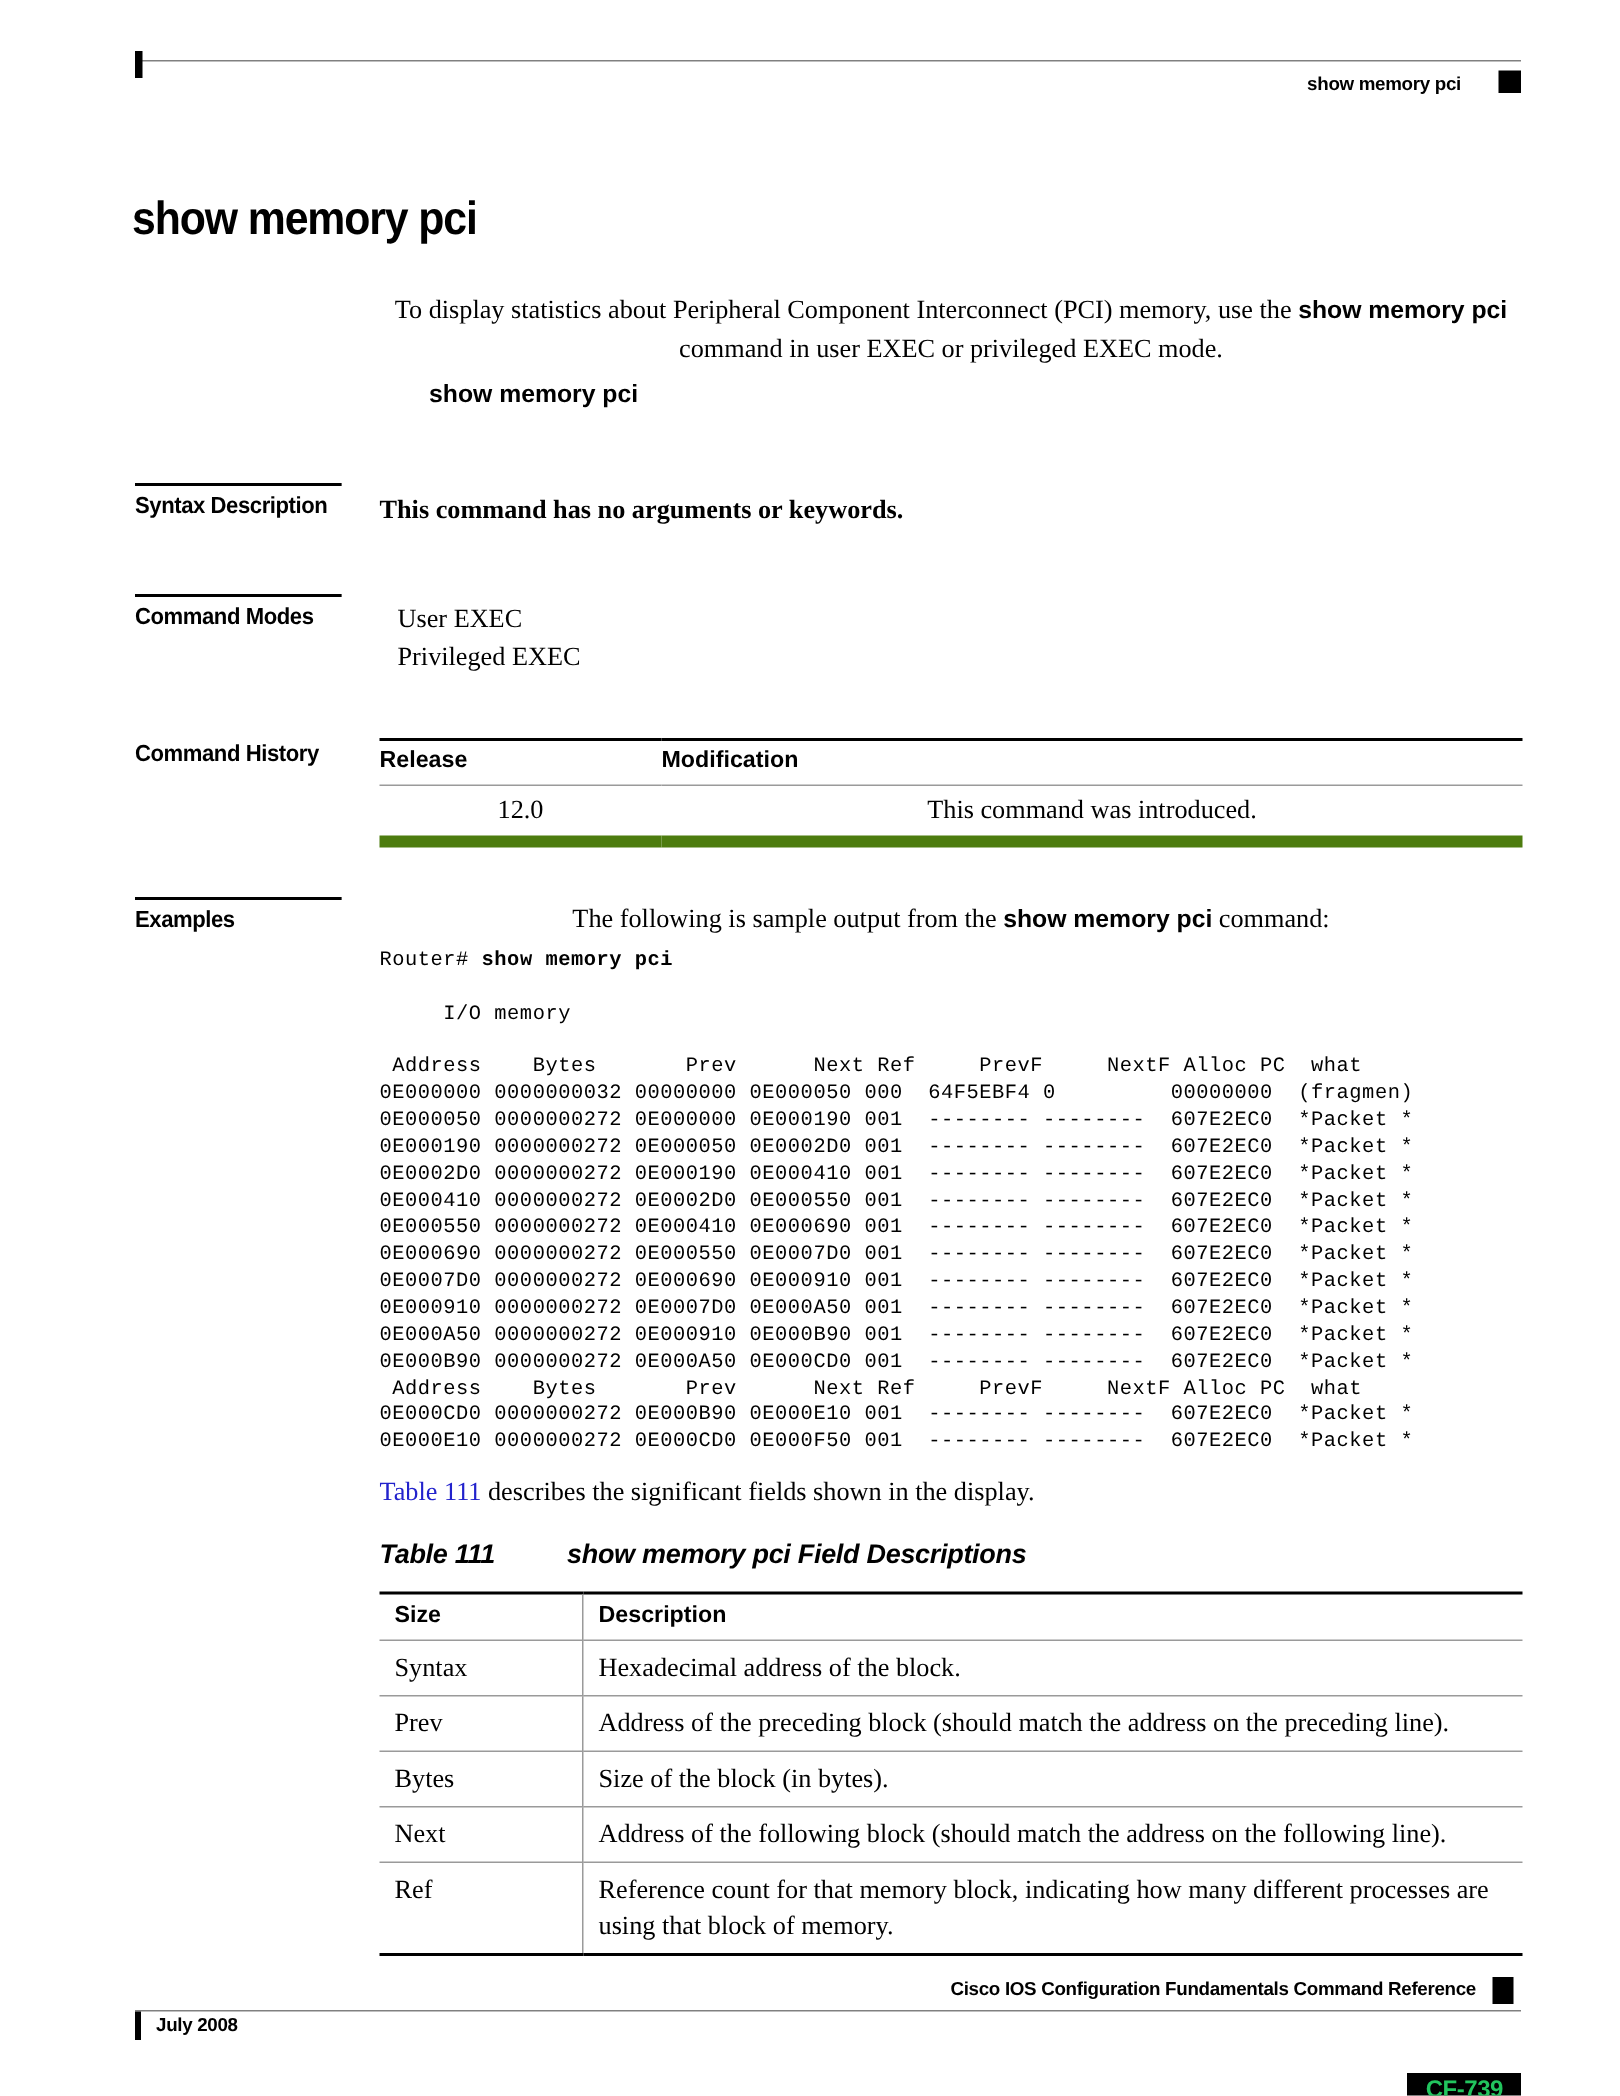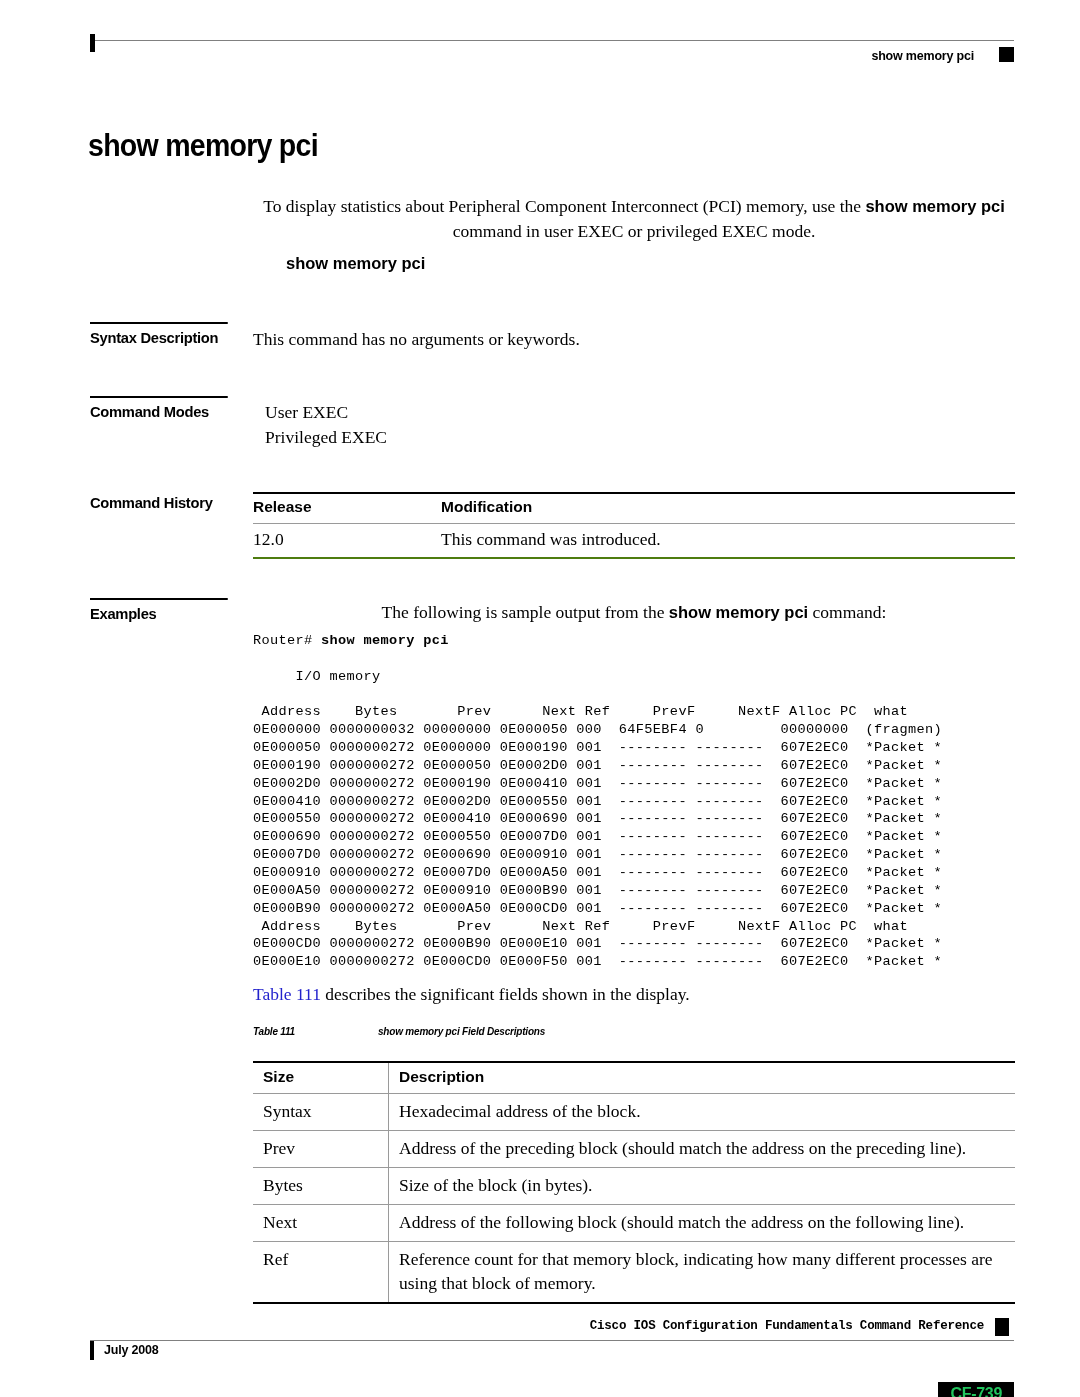--- a/index.html
+++ b/index.html
@@ -132,22 +132,23 @@
     text-align: left;
     font-family: "Liberation Sans", sans-serif;
     font-weight: bold;
     font-size: 15.5px;
     padding: 4px 0 7px 0;
     border-top: 2.5px solid #000000;
     border-bottom: 1px solid #9a9a9a;
   }
   .hist-table td {
     padding: 5px 0 7px 0;
-    border-bottom: 2px solid #4d7c0f;
+    border-bottom: 8px solid #4d7c0f;
     vertical-align: top;
+    text-align: center;
   }
   .hist-c1 { width: 188px; margin-top: 36px; }
 
   
   .code-block {
     position: absolute;
     left: 253px;
     top: 632px;
     font-family: "Liberation Mono", monospace;
     font-size: 13.6px;
@@ -167,21 +168,21 @@
   }
   .xref { color: #2222cc; }
 
   .table-caption {
     position: absolute;
     left: 253px;
     top: 1026px;
     font-family: "Liberation Sans", sans-serif;
     font-weight: bold;
     font-style: italic;
-    font-size: 10px;
+    font-size: 18px;
     letter-spacing: -0.2px;
   }
   .table-caption .capnum { display: inline-block; width: 125px; }
 
   
   .fld-table {
     position: absolute;
     left: 253px;
     top: 1061px;
     width: 762px;
@@ -228,21 +229,21 @@
     left: 0px;
     top: 23px;
     width: 4px;
     height: 19px;
     background: #000000;
   }
   .footer-title {
     position: absolute;
     right: 30px;
     top: 1px;
-    font-family: Liberation Mono, monospace;
+    font-family: Liberation Sans, sans-serif;
     font-weight: bold;
     font-size: 12.5px;
     letter-spacing: -0.2px;
     white-space: nowrap;
   }
   .footer-square {
     position: absolute;
     right: 5px;
     top: 0px;
     width: 14px;
@@ -286,21 +287,21 @@
 
 <div class="body-col" style="top:194px;">
   <div class="para"><span>To display statistics about Peripheral Component Interconnect (PCI) memory, use the </span><b>show memory pci</b><span> command in user EXEC or privileged EXEC mode.</span></div>
 </div>
 
 <div class="body-col" style="top:254px;">
   <div class="syntax-line">show memory pci</div>
 </div>
 
 <div class="sec-label" style="top:322px;">Syntax Description</div>
-<div class="sec-body" style="top:327px;">This command has no arguments or keywords.</div>
+<div class="sec-body" style="top:327px;font-weight:bold;">This command has no arguments or keywords.</div>
 
 <div class="sec-label" style="top:396px;">Command Modes</div>
 <div class="sec-body" style="top:400px;margin-left:12px;">
   <div>User EXEC</div>
   <div>Privileged EXEC</div>
 </div>
 
 <div class="sec-label" style="top:494px;border-top:none;padding-top:0;">Command History</div>
 <table class="hist-table">
   <thead>

